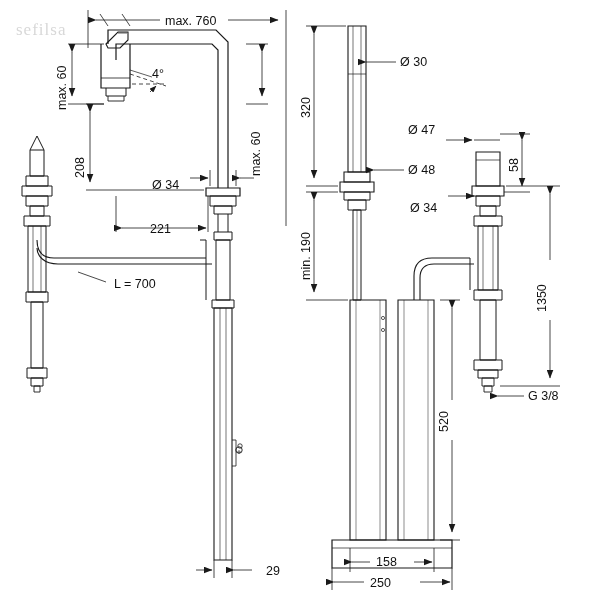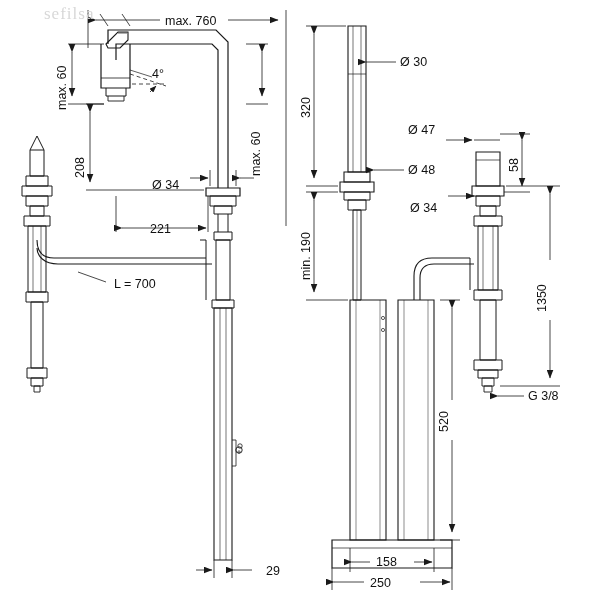--- a/index.html
+++ b/index.html
@@ -1,20 +1,20 @@
 <!DOCTYPE html>
 <html><head>
 <meta charset="utf-8">
 <style>
   html,body{margin:0;padding:0;background:#ffffff;}
   body{width:600px;height:600px;overflow:hidden;font-family:"Liberation Sans",sans-serif;}
   #root{position:relative;width:600px;height:600px;background:#ffffff;}
   svg{display:block;}
   .dim-text{font-family:"Liberation Sans",sans-serif;font-size:12.5px;fill:#111111;}
-  .wm{position:absolute;left:16px;top:4px;font-family:"Liberation Serif",serif;font-size:17px;color:#d8d8d8;letter-spacing:1px;user-select:none;margin-left:28px;}
+  .wm{position:absolute;left:16px;top:20px;font-family:"Liberation Serif",serif;font-size:17px;color:#d8d8d8;letter-spacing:1px;user-select:none;}
 </style>
 </head>
 <body>
 
 <div id="root">
 
   <div class="wm">sefilsa</div>
 
   <svg width="600" height="600" viewBox="0 0 600 600">
     <defs>

